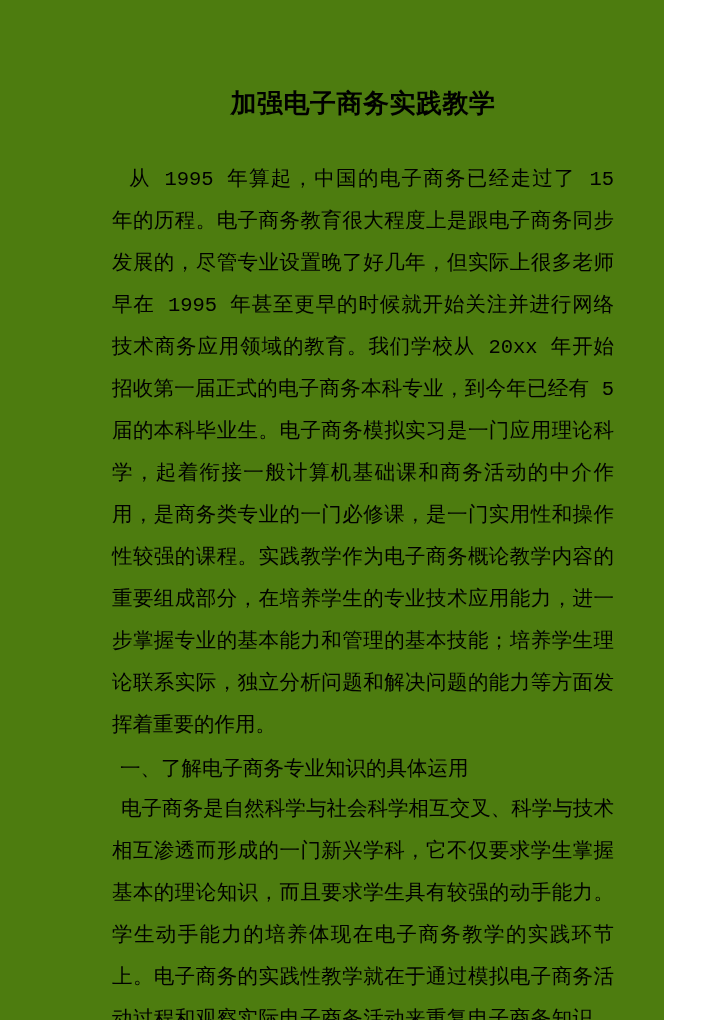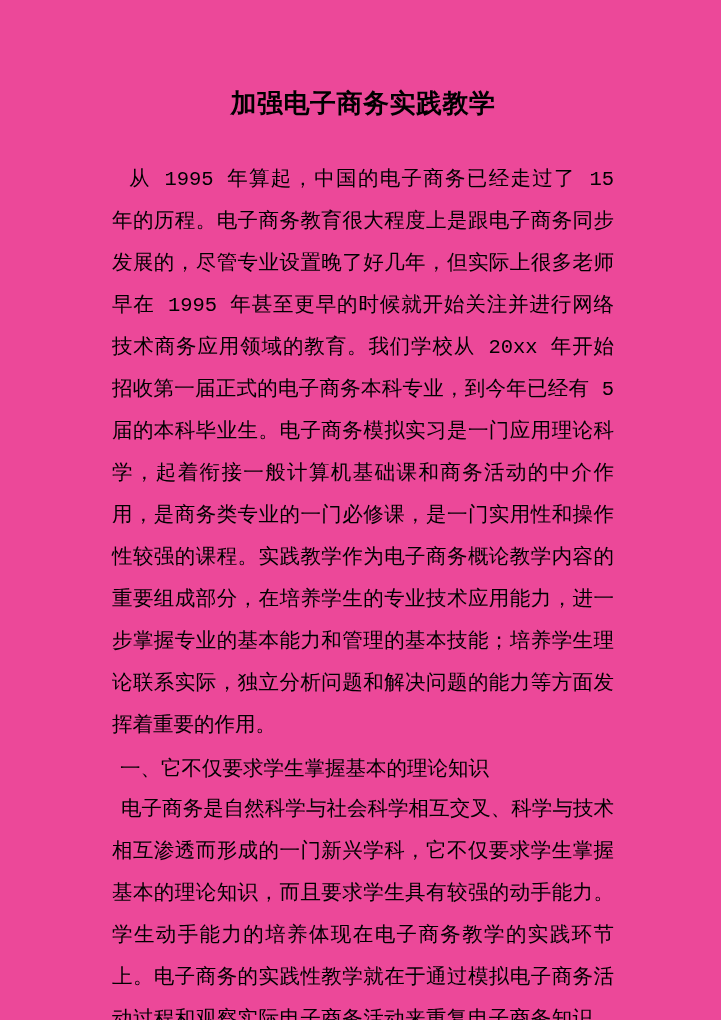--- a/index.html
+++ b/index.html
@@ -11,23 +11,23 @@
     width: 721px;
     height: 1020px;
     overflow: hidden;
     font-family: "DejaVu Serif", "Liberation Serif", serif;
     color: #000000;
     -webkit-font-smoothing: antialiased;
   }
 
   .page {
     position: relative;
-    width: 721px;
+    width: 664px;
     height: 1020px;
-    background: #ec4899;
+    background: #4d7c0f;
     box-sizing: border-box;
   }
 
   .content {
     position: absolute;
     left: 112px;
     top: 0;
     width: 502px;
   }
 
@@ -83,19 +83,19 @@
 
 <div class="page">
   <div class="content">
 
     <h1 class="doc-title">加强电子商务实践教学</h1>
 
     <div class="body-block">
 
       <p class="para indent-full">从 1995 年算起，中国的电子商务已经走过了 15 年的历程。电子商务教育很大程度上是跟电子商务同步发展的，尽管专业设置晚了好几年，但实际上很多老师早在 1995 年甚至更早的时候就开始关注并进行网络技术商务应用领域的教育。我们学校从 20xx 年开始招收第一届正式的电子商务本科专业，到今年已经有 5 届的本科毕业生。电子商务模拟实习是一门应用理论科学，起着衔接一般计算机基础课和商务活动的中介作用，是商务类专业的一门必修课，是一门实用性和操作性较强的课程。实践教学作为电子商务概论教学内容的重要组成部分，在培养学生的专业技术应用能力，进一步掌握专业的基本能力和管理的基本技能；培养学生理论联系实际，独立分析问题和解决问题的能力等方面发挥着重要的作用。</p>
 
-      <p class="heading-line">一、它不仅要求学生掌握基本的理论知识</p>
+      <p class="heading-line">一、了解电子商务专业知识的具体运用</p>
 
       <p class="para indent-half">电子商务是自然科学与社会科学相互交叉、科学与技术相互渗透而形成的一门新兴学科，它不仅要求学生掌握基本的理论知识，而且要求学生具有较强的动手能力。学生动手能力的培养体现在电子商务教学的实践环节上。电子商务的实践性教学就在于通过模拟电子商务活动过程和观察实际电子商务活动来重复电子商务知识，了解电子商务专业知识的具体运用，体会电子商务专业知识的作用。同时，通过实践性教学使学生能够直接感受到电子商务的商业化应用过程，并通过知识的运用深入理解电子商务原理和过程，让学生对所学的电子商务</p>
 
     </div>
   </div>
 </div>
 
 </body></html>

